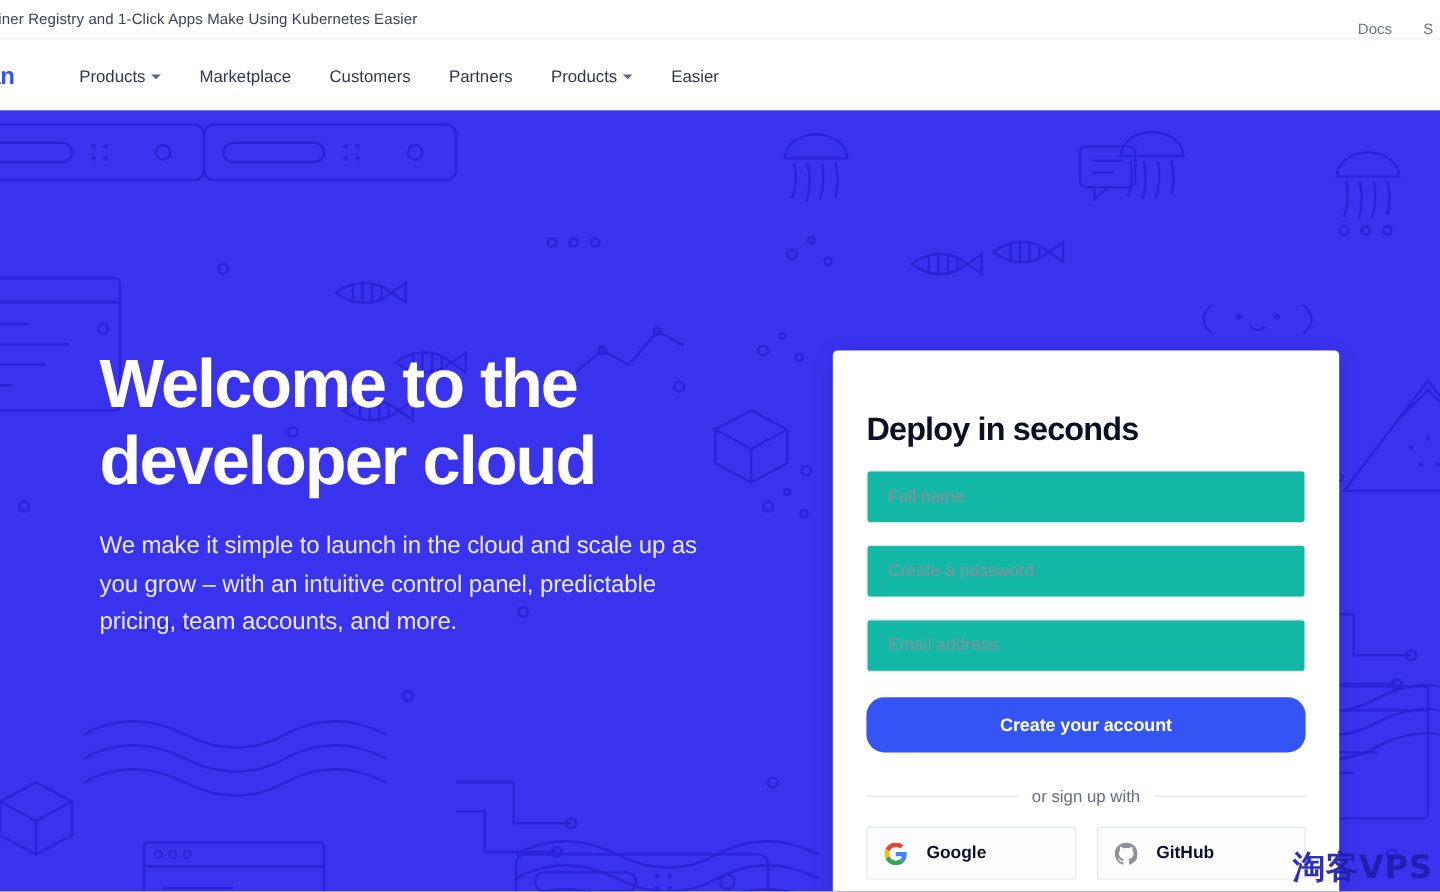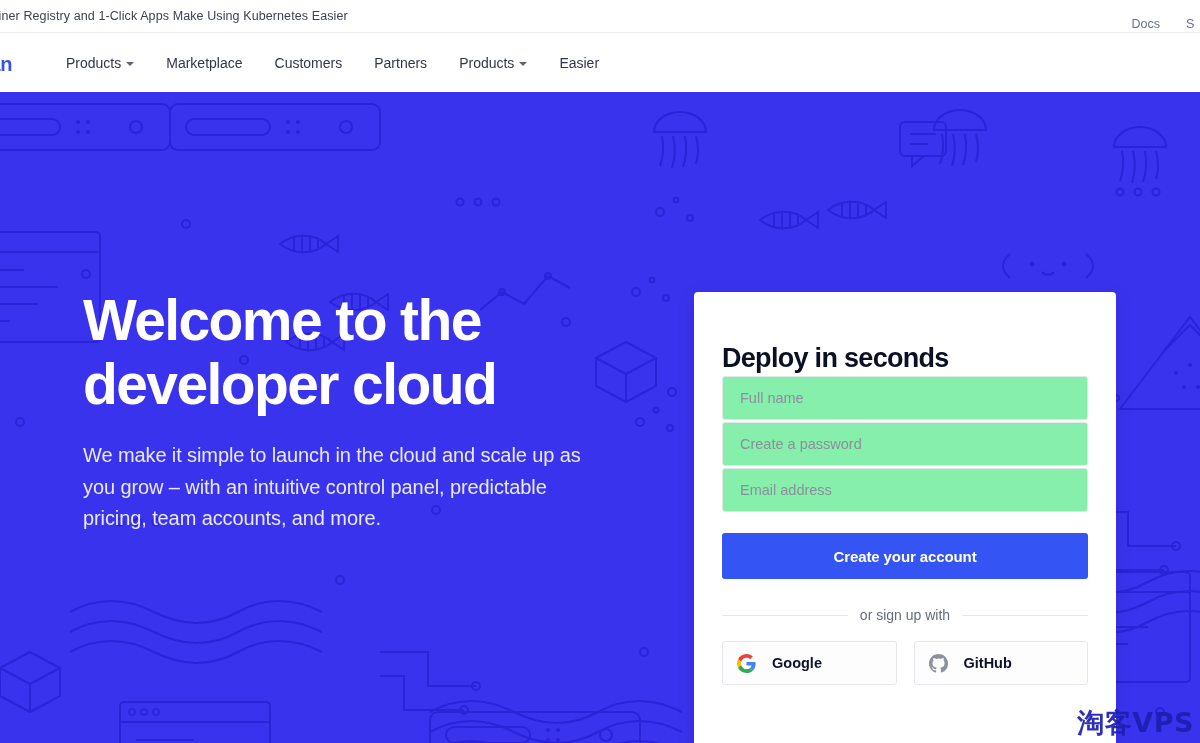--- a/index.html
+++ b/index.html
@@ -166,29 +166,29 @@
   }
   .card-title {
     margin: 21px 0 0 0;
     text-align: left;
     font-size: 27px;
     font-weight: 700;
     color: #0b1023;
     letter-spacing: -0.7px;
   }
   .field {
-    margin-top: 2px;
+    margin-top: 18px;
     height: 44px;
     border: 1px solid #e2e5ea;
     border-radius: 3px;
     box-sizing: border-box;
     display: flex;
     align-items: center;
     padding: 0 15px;
-    background: #86efac;
+    background: #14b8a6;
   }
   .field:first-of-type { margin-top: 34px; }
   .field input {
     border: none;
     outline: none;
     width: 100%;
     font-family: "Liberation Sans", sans-serif;
     font-size: 14.5px;
     color: #2a2f3d;
     background: transparent;
@@ -197,21 +197,21 @@
     color: #8a8f9c;
     opacity: 1;
   }
   .primary-btn {
     margin-top: 21px;
     width: 100%;
     height: 46px;
     background: #3454f4;
     color: #ffffff;
     border: none;
-    border-radius: 3px;
+    border-radius: 15px;
     font-family: "Liberation Sans", sans-serif;
     font-size: 15px;
     font-weight: 700;
     letter-spacing: -0.1px;
     cursor: pointer;
   }
   .divider {
     margin-top: 28px;
     display: flex;
     align-items: center;

